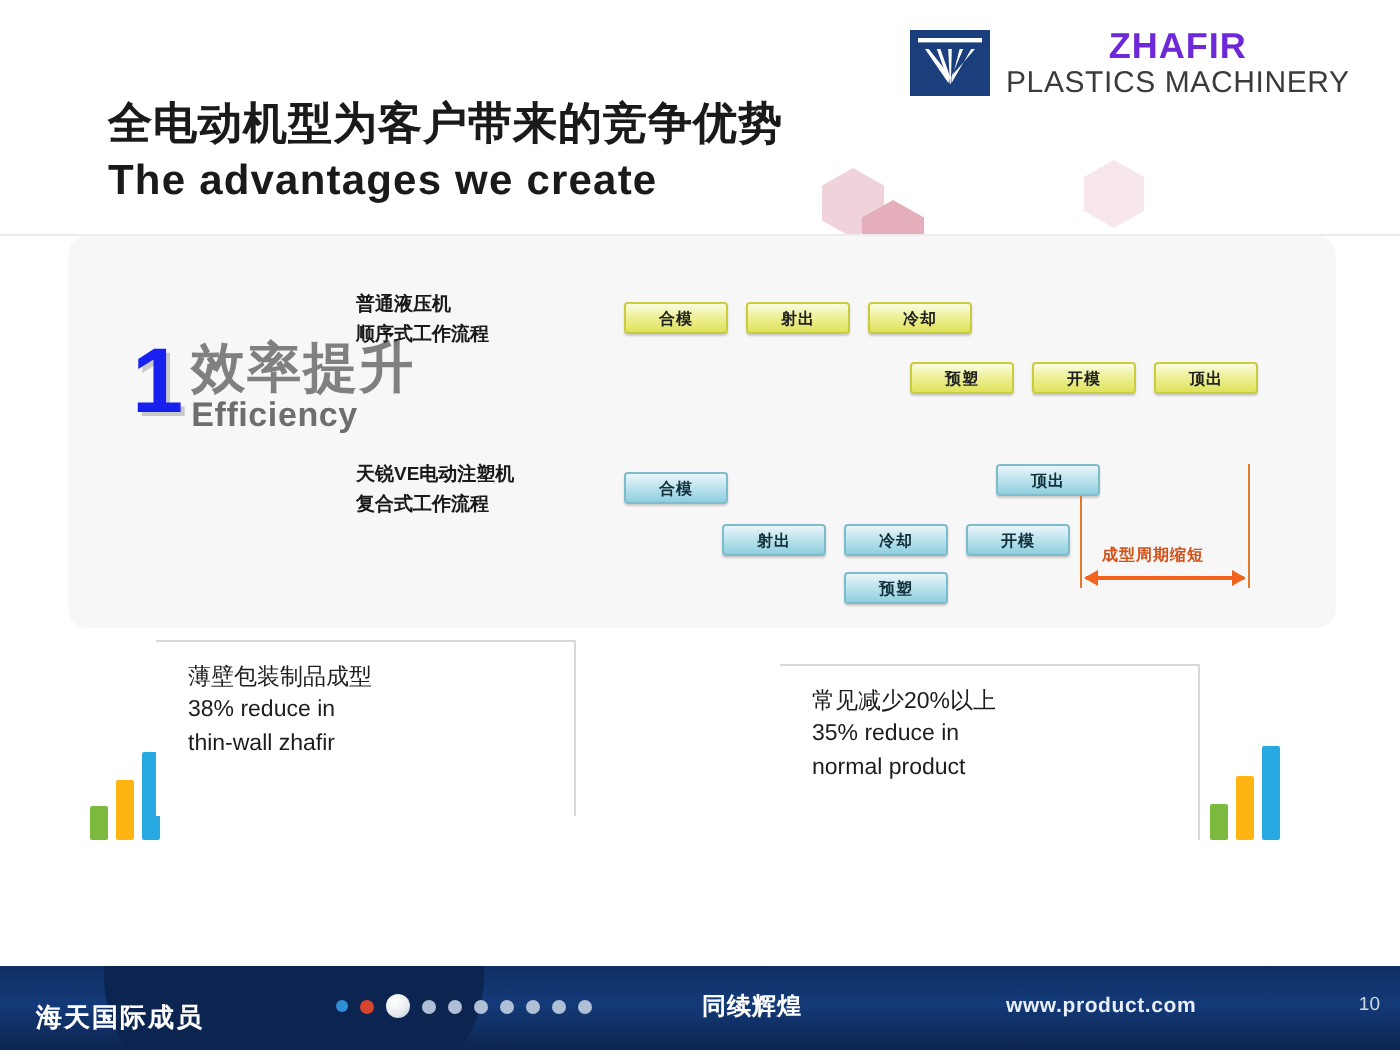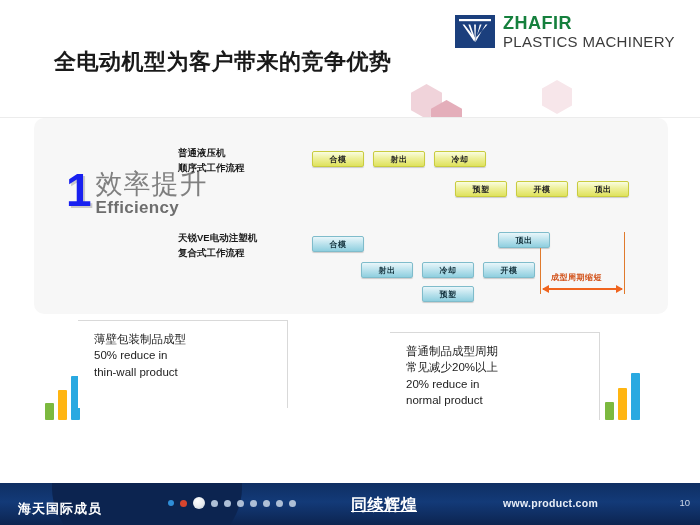--- a/index.html
+++ b/index.html
@@ -23,22 +23,23 @@
   .logo-mark {
     width: 40px; height: 33px;
     background: #1b3f7d;
     position: relative;
     flex: 0 0 auto;
     border-radius: 1px;
   }
   .logo-mark svg { display: block; }
   .logo-text { line-height: 1; }
   .logo-text .l1 {
-    font-size: 18px; font-weight: bold; color: #15803d;
+    font-size: 18px; font-weight: bold; color: #6d28d9;
     letter-spacing: 0.5px;
+    text-align: center;
   }
   .logo-text .l2 {
     font-size: 15px; color: #3b3b3b; letter-spacing: 0.3px;
     margin-top: 2px;
   }
 
   
   .title-block { position: absolute; top: 48px; left: 54px; }
   .title-cn {
     font-size: 22px; font-weight: bold; color: #1a1a1a;
@@ -77,21 +78,21 @@
   .eff-block {
     position: absolute; left: 32px; top: 52px;
     display: flex; align-items: flex-start;
   }
   .big-num {
     font-size: 46px; font-weight: bold; color: #1820f0;
     line-height: 0.9; margin-right: 4px;
     text-shadow: 2px 2px 0 #c9c9c9;
   }
   .eff-cn {
-    font-size: 27px; font-weight: normal; color: #808080;
+    font-size: 27px; font-weight: bold; color: #808080;
     line-height: 1.05; letter-spacing: 1px;
   }
   .eff-en {
     font-size: 17px; font-weight: bold; color: #6e6e6e;
     line-height: 1.1; margin-top: 1px; letter-spacing: 0.3px;
   }
 
   
   .flow-label {
     position: absolute;
@@ -186,23 +187,22 @@
     font-size: 13px; font-weight: bold; color: #ffffff;
     letter-spacing: 1px;
   }
   .ft-dots {
     position: absolute; left: 168px; top: 14px;
     display: flex; align-items: center; gap: 6px;
   }
   .ft-dots .d { border-radius: 50%; }
   .ft-slogan {
     position: absolute; left: 351px; top: 12px;
-    font-size: 16px; font-weight: bold; color: #ffffff;
+    font-size: 12px; font-weight: bold; color: #ffffff;
     letter-spacing: 0.5px;
-    text-decoration: underline;
   }
   .ft-url {
     position: absolute; left: 503px; top: 14px;
     font-size: 10.5px; font-weight: bold; color: #e8eef7;
     letter-spacing: 0.3px;
   }
   .ft-page {
     position: absolute; right: 10px; top: 14px;
     font-size: 9.5px; color: #cfd9e8; margin-left: 40px;
   }
@@ -231,20 +231,21 @@
       <div class="l2">PLASTICS MACHINERY</div>
     </div>
   </div>
 
   <div class="hex hex-a"></div>
   <div class="hex hex-b"></div>
   <div class="hex hex-c"></div>
 
   <div class="title-block">
     <div class="title-cn">全电动机型为客户带来的竞争优势</div>
+    <div class="title-en">The advantages we create</div>
   </div>
 
   <div class="divider"></div>
 
   <div class="panel">
     <div class="eff-block">
       <div class="big-num">1</div>
       <div>
         <div class="eff-cn">效率提升</div>
         <div class="eff-en">Efficiency</div>
@@ -282,28 +283,27 @@
   <div class="cyc-text" style="left:551px; top:272px;text-align:right;">成型周期缩短</div>
 
   <div class="bars bars-left">
       <div class="bar" style="height: 17px; background: rgb(124, 185, 63);"></div>
       <div class="bar" style="height: 30px; background: rgb(255, 181, 17);"></div>
       <div class="bar" style="height: 44px; background: rgb(41, 169, 225);"></div>
     </div>
 
   <div class="callout callout-left">
     <div class="line">薄壁包装制品成型</div>
-    <div class="line">50% reduce in</div>
-    <div class="line">thin-wall product</div>
+    <div class="line">38% reduce in</div>
+    <div class="line">thin-wall zhafir</div>
   </div>
 
   <div class="callout callout-right">
-    <div class="line">普通制品成型周期</div>
     <div class="line">常见减少20%以上</div>
-    <div class="line">20% reduce in</div>
+    <div class="line">35% reduce in</div>
     <div class="line">normal product</div>
   </div>
 
   <div class="bars bars-right">
       <div class="bar" style="height: 18px; background: rgb(124, 185, 63);"></div>
       <div class="bar" style="height: 32px; background: rgb(255, 181, 17);"></div>
       <div class="bar" style="height: 47px; background: rgb(41, 169, 225);"></div>
     </div>
 
   <div class="footer">

